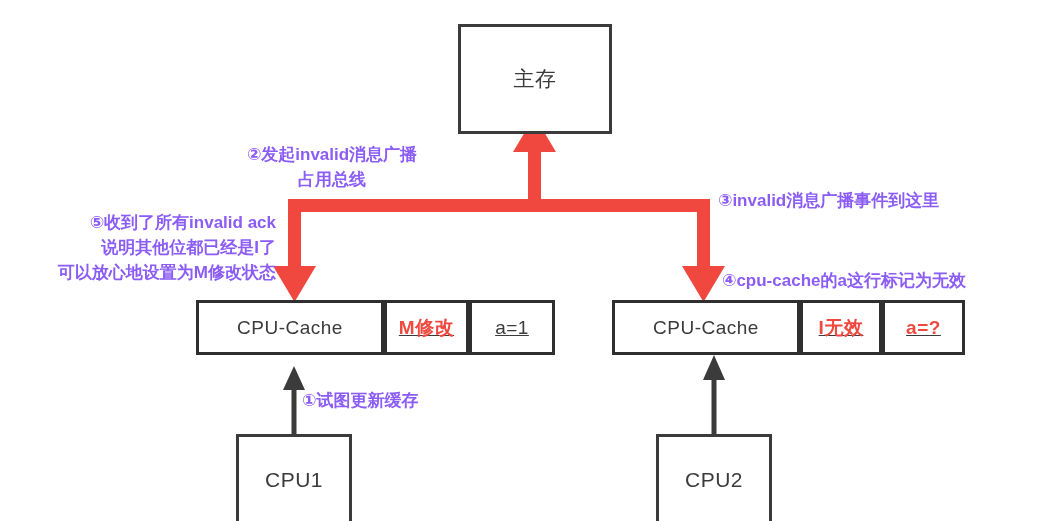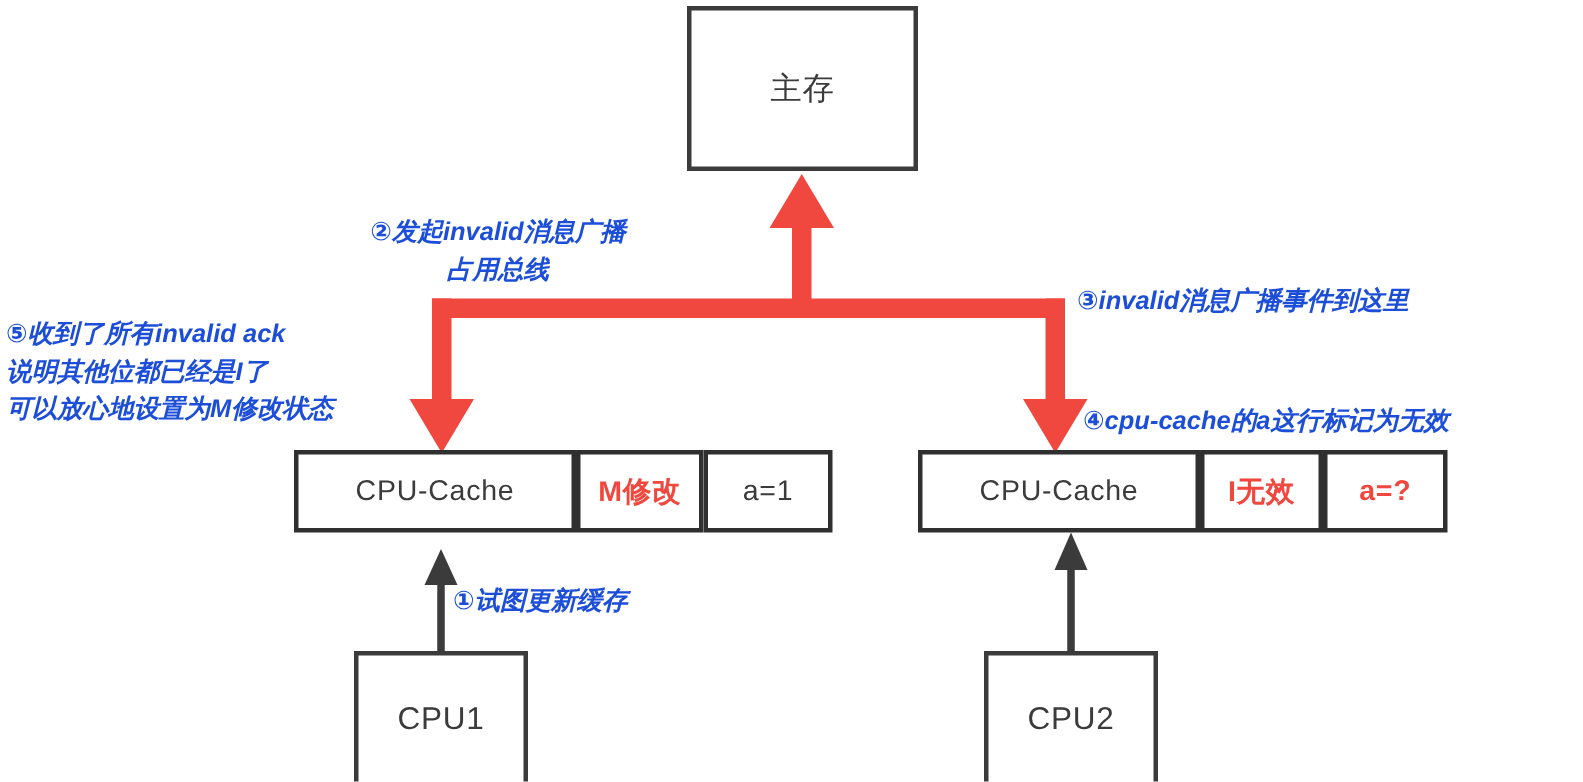--- a/index.html
+++ b/index.html
@@ -14,68 +14,67 @@
     position:absolute;
     border:3px solid #3b3b3b;
     background:#ffffff;
     box-sizing:border-box;
     display:flex;align-items:center;justify-content:center;
     color:#3b3b3b;
     font-size:21px;
     letter-spacing:0.5px;
     z-index:4;
   }
-  #main-memory{left:458px;top:4px;width:154px;height:110px;}
+  #main-memory{left:458px;top:24px;width:154px;height:110px;}
   #cpu1-box{left:236px;top:434px;width:116px;height:92px;}
   #cpu2-box{left:656px;top:434px;width:116px;height:92px;}
 
   
   .cache-row{
     position:absolute;
     top:300px;height:55px;
     display:flex;
     z-index:4;
   }
   .cache-cell{
     border:3px solid #2f2f2f;
     background:#ffffff;
     box-sizing:border-box;
     display:flex;align-items:center;justify-content:center;
     font-size:19px;color:#3b3b3b;
     letter-spacing:0.5px;
   }
-  .cache-cell + .cache-cell{margin-left:-0px;border-left-width:3px;}
+  .cache-cell + .cache-cell{margin-left:-0px;border-left-width:3px;text-decoration:underline;}
   .cell-red{color:#f0483e;font-weight:bold;}
   #cache-left{left:196px;}
   #cache-left .c-name{width:188px;}
   #cache-left .c-state{width:85px;}
   #cache-left .c-val{width:86px;justify-content:center;}
   #cache-right{left:612px;}
   #cache-right .c-name{width:188px;}
   #cache-right .c-state{width:82px;}
   #cache-right .c-val{width:83px;}
 
   
   #red-layer,#black-layer{position:absolute;left:0;top:0;width:1055px;height:521px;}
   #red-layer{z-index:2;}
   #black-layer{z-index:3;}
 
   
   .note{
     position:absolute;
-    color:#1d4ed8;
+    color:#8b5cf6;
     font-weight:bold;
     font-size:17px;
     line-height:25px;
     white-space:pre;
     z-index:6;
-    font-style:italic;
   }
   #note-2{left:196px;top:142px;text-align:center;width:272px;}
-  #note-5{left:4px;top:210px;text-align:left;width:272px;}
+  #note-5{left:4px;top:210px;text-align:right;width:272px;}
   #note-3{left:718px;top:188px;}
   #note-4{left:722px;top:268px;}
   #note-1{left:302px;top:388px;text-align:center;}
 </style>
 </head>
 <body>
 
 <div id="canvas">
 
   <svg id="red-layer" viewBox="0 0 1055 521" xmlns="http://www.w3.org/2000/svg">

